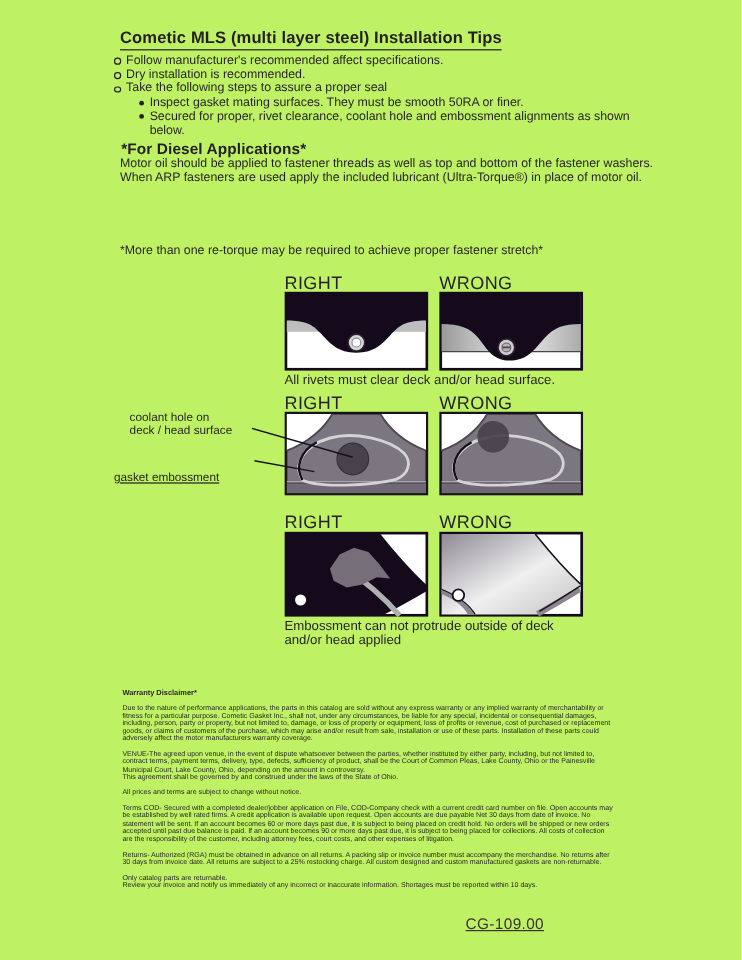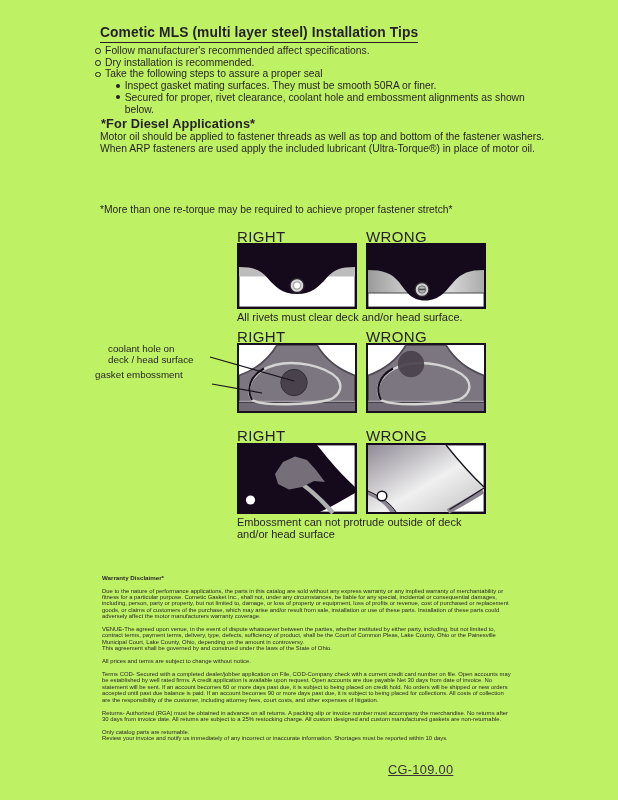--- a/index.html
+++ b/index.html
@@ -99,21 +99,21 @@
     <line x1="52.6" y1="46.5" x2="59.4" y2="46.5" stroke="#4c464e" stroke-width="1.6"></line>
   </svg>
 
   <div class="abs caption" style="left:237px; top:312px; width:280px;">All rivets must clear deck and/or head surface.</div>
 
   <div class="abs dlabel" style="left:237px; top:328px;">RIGHT</div>
   <div class="abs dlabel" style="left:366px; top:328px;">WRONG</div>
 
   <div class="abs callout" style="left:108px; top:343px; width:102px;">coolant hole on
 deck / head surface</div>
-  <div class="abs callout" style="left:95px; top:369px; width:115px;">gasket embossment</div>
+  <div class="abs callout" style="left:95px; top:393px; width:115px;text-decoration:underline;">gasket embossment</div>
 
   <svg class="abs" style="left:237px; top:343px;" width="120" height="70" viewBox="0 0 120 70">
     <rect x="1.2" y="1.2" width="117.6" height="67.6" fill="#7b7680" stroke="#17121c" stroke-width="2.4"></rect>
     <path d="M2,2 L40,2 C33,14 20,26 2,32.5 Z" fill="#ffffff"></path>
     <path d="M40,2 C33,14 20,26 2,32.5" fill="none" stroke="#4e4852" stroke-width="1.6"></path>
     <path d="M118,2 L80,2 C87,14 100,26 118,32.5 Z" fill="#ffffff"></path>
     <path d="M80,2 C87,14 100,26 118,32.5" fill="none" stroke="#4e4852" stroke-width="1.6"></path>
     <rect x="2" y="59.5" width="116" height="8.5" fill="#6e6974"></rect>
     <line x1="2" y1="59.5" x2="118" y2="59.5" stroke="#463f4a" stroke-width="1"></line>
     <line x1="2" y1="58.3" x2="118" y2="58.3" stroke="#a9a4ad" stroke-width="1"></line>
@@ -165,21 +165,21 @@
     <path d="M2,2 L80,2 C92,17 105,32 118,44 L118,50 C106,57 94,64 83,69 L2,69 Z" fill="url(#g3w)"></path>
     <path d="M80,2 C92,17 105,32 118,44" fill="none" stroke="#17121c" stroke-width="1.3"></path>
     <path d="M117,48 C104,56 93,62.5 82,68.5" fill="none" stroke="#8a8591" stroke-width="5"></path>
     <path d="M118,45 C105,53.5 93.5,60.5 83.5,66.5" fill="none" stroke="#17121c" stroke-width="1.1"></path>
     <path d="M2,48 C16,54 26,62 30,69 L24,69 C20,62 12,56 2,52 Z" fill="#8a8591"></path>
     <path d="M2,48 C16,54 26,62 30,69" fill="none" stroke="#17121c" stroke-width="1"></path>
     <circle cx="16" cy="53" r="4.8" fill="#ffffff" stroke="#17121c" stroke-width="1.5"></circle>
   </svg>
 
   <div class="abs caption" style="left:237px; top:517px; width:280px;">Embossment can not protrude outside of deck
-and/or head surface</div>
+and/or head applied</div>
 
   <div class="abs" style="left:102px; top:574px; width:470px;">
     <div class="disc-h">Warranty Disclaimer*</div>
     <p class="disc-p">Due to the nature of performance applications, the parts in this catalog are sold without any express warranty or any implied warranty of merchantability or
 fitness for a particular purpose.  Cometic Gasket Inc., shall not, under any circumstances, be liable for any special, incidental or consequential damages,
 including, person, party or property, but not limited to, damage, or loss of property or equipment, loss of profits or revenue, cost of purchased or replacement
 goods, or claims of customers of the purchase, which may arise and/or result from sale, installation or use of these parts.  Installation of these parts could
 adversely affect the motor manufacturers warranty coverage.</p>
     <p class="disc-p">VENUE-The agreed upon venue, in the event of dispute whatsoever between the parties, whether instituted by either party, including, but not limited to,
 contract terms, payment terms, delivery, type, defects, sufficiency of product, shall be the Court of Common Pleas, Lake County, Ohio or the Painesville

